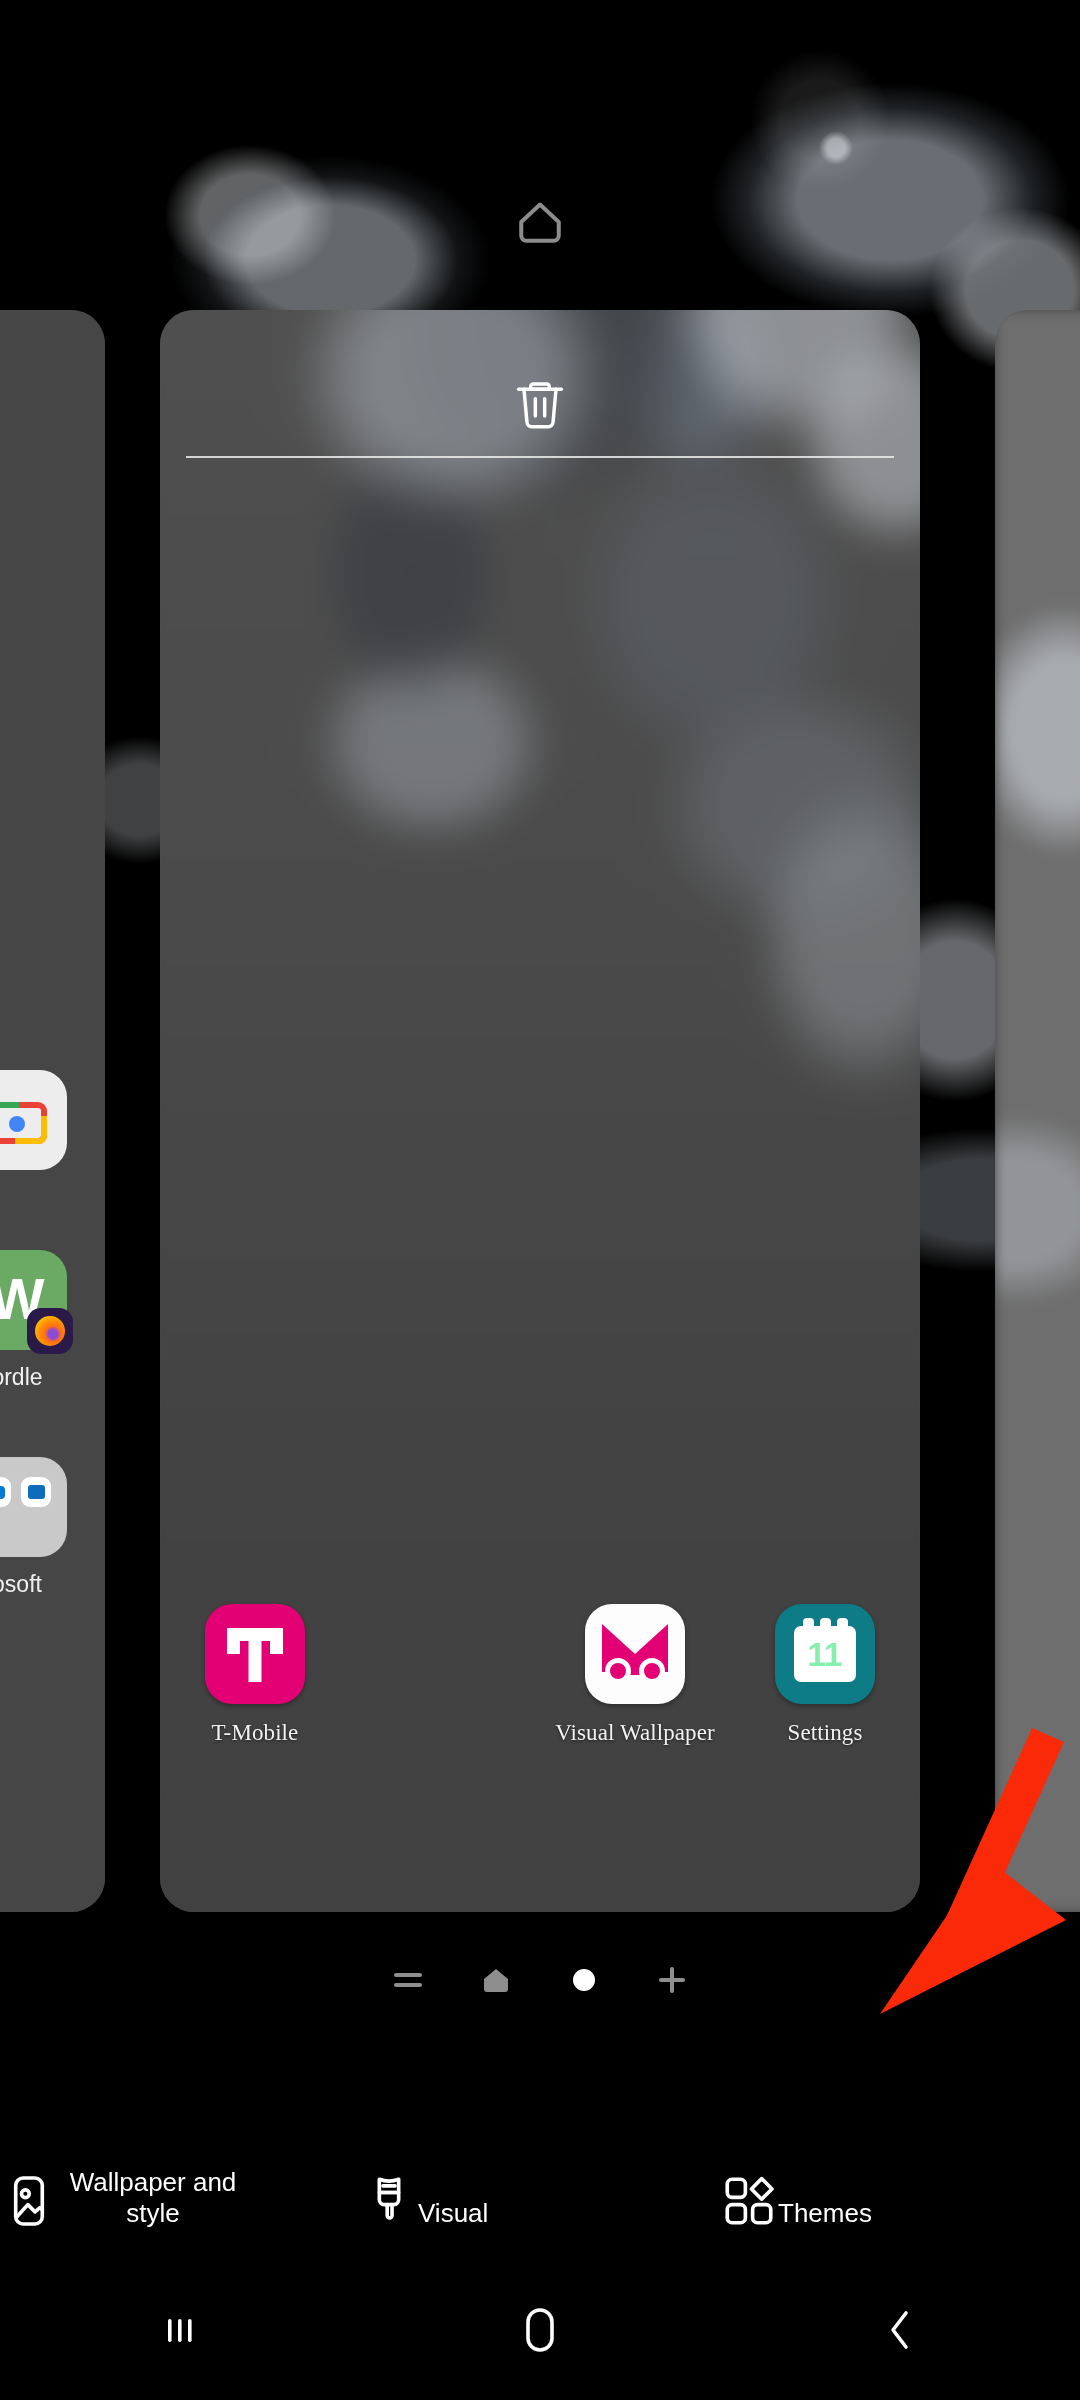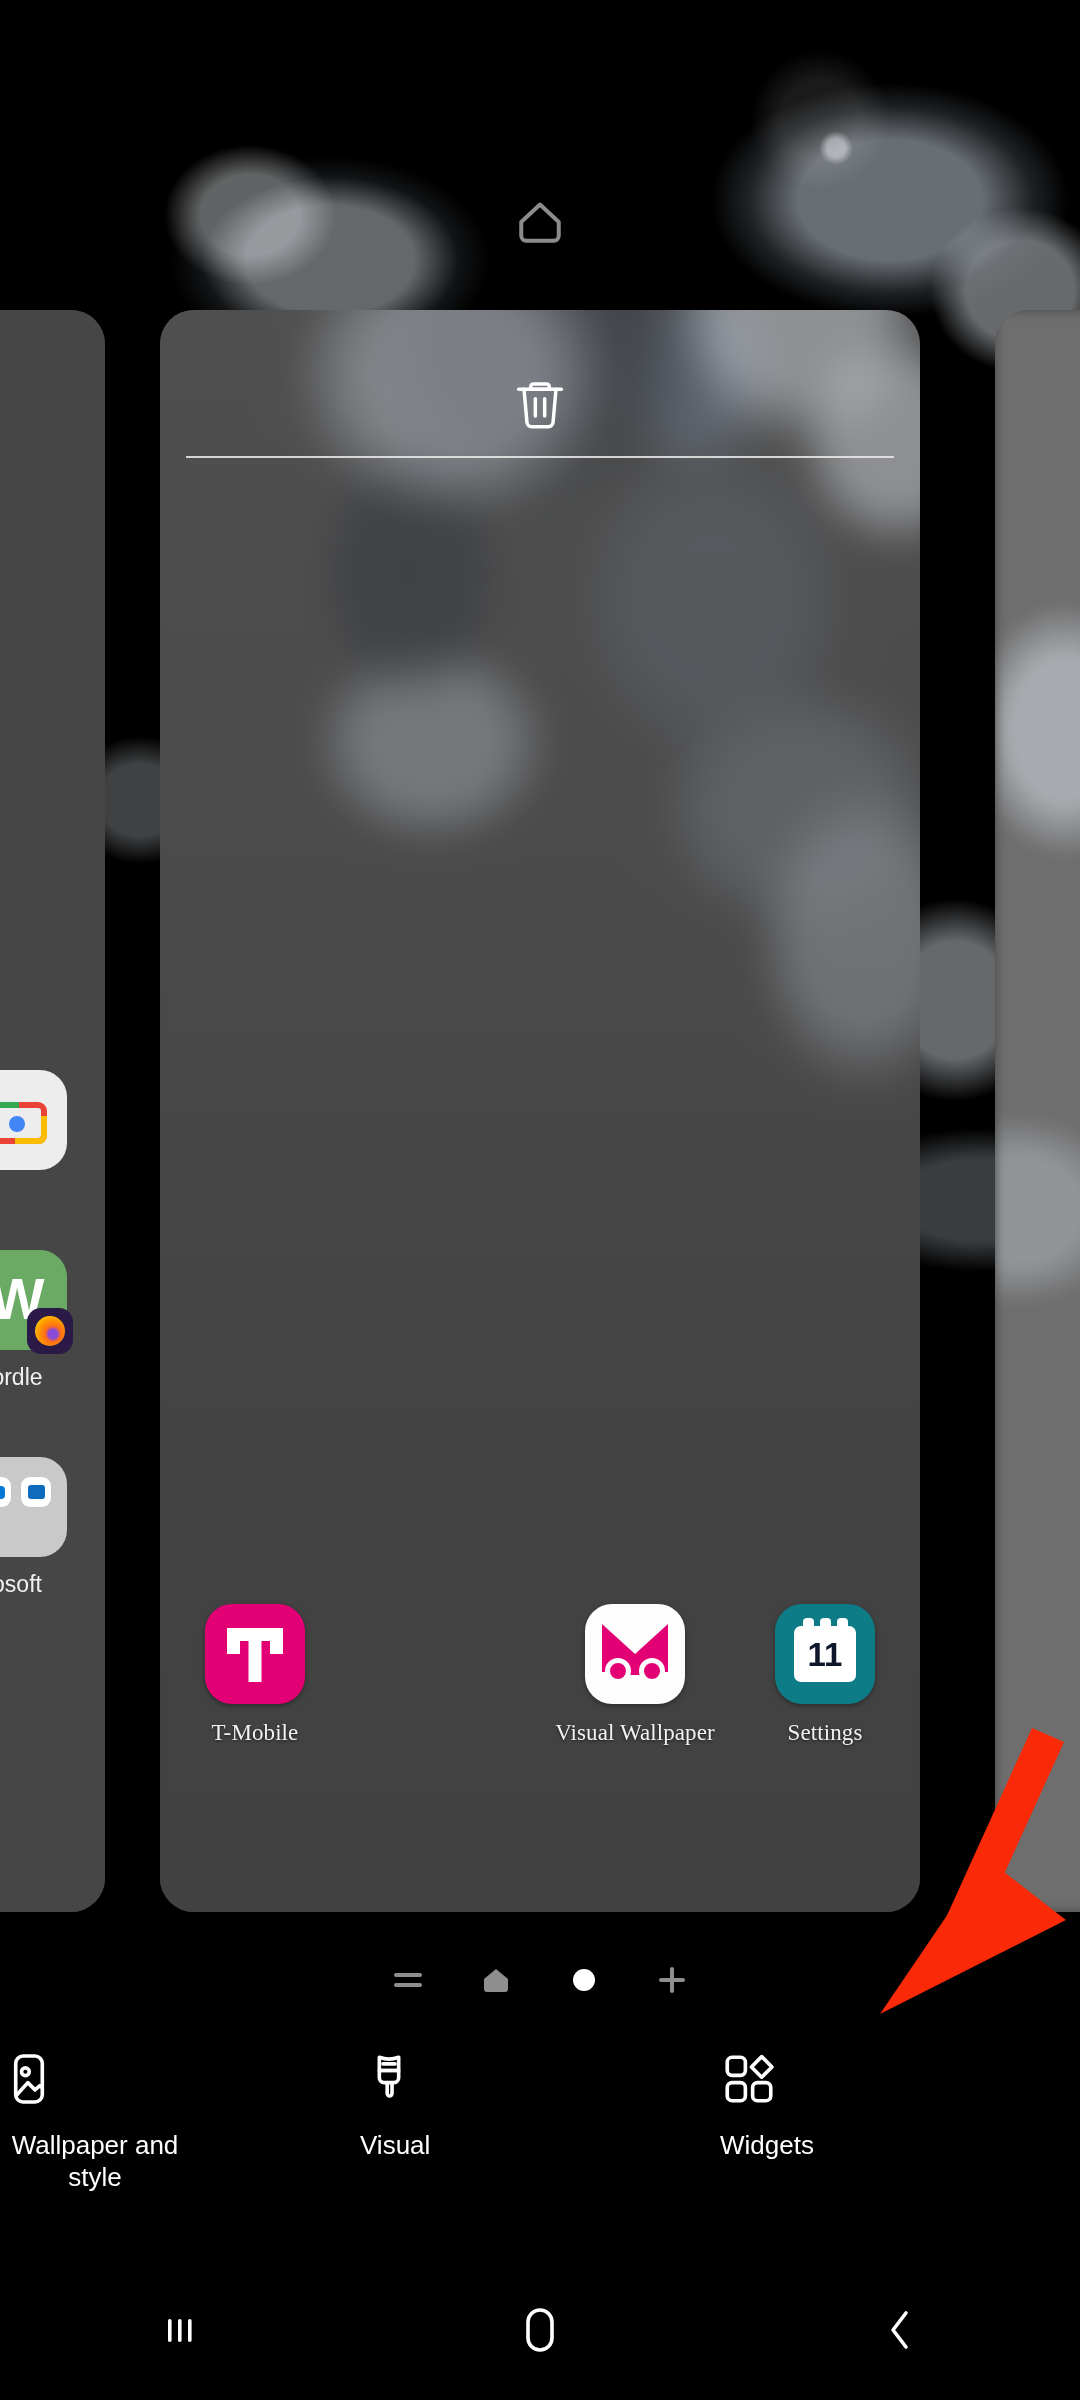--- a/index.html
+++ b/index.html
@@ -186,21 +186,21 @@
   .ic-cal .tab {
     position:absolute; top:14px; width:11px; height:16px;
     background:#fff; border-radius:4px;
   }
   .ic-cal .tab.a { left:28px; }
   .ic-cal .tab.b { left:45px; }
   .ic-cal .tab.c { left:62px; }
   .ic-cal .num {
     position:absolute; left:0; right:0; top:34px;
     text-align:center;
-    font-size:33px; font-weight:bold; color:#0f172a;
+    font-size:33px; font-weight:bold; color:#86efac;
     line-height:1;
   }
 
   
   .left-apps { position:absolute; left:-68px; top:1070px; width:170px; z-index:5; }
   .la-item { margin-bottom:66px; display:flex; flex-direction:column; align-items:center; }
   .la-icon { width:100px; height:100px; border-radius:27px; position:relative; }
   .la-label { margin-top:14px; font-size:23px; color:#f0f0f0; white-space:nowrap; }
 
   .ic-photos { background:#ededed; }
@@ -266,22 +266,22 @@
   .pi-dot { width:22px; height:22px; border-radius:50%; background:#ffffff; }
 
   
   .option-bar {
     position:absolute; left:0; top:2040px;
     width:100%; height:190px;
     display:flex; z-index:6;
   }
   .opt {
     flex:1 1 0;
-    display:flex; flex-direction:column;
-    align-items:flex-start;
+    display:flex; flex-direction:row;
+    align-items:flex-end;
     padding-top:10px;
   }
   .opt-icon { width:58px; height:58px; }
   .opt-icon svg { width:100%; height:100%; display:block; }
   .opt-label {
     margin-top:22px;
     font-size:26px; color:#ffffff;
     text-align:center; line-height:1.22;
     max-width:190px;
   }
@@ -463,21 +463,21 @@
 
     <div class="opt">
       <div class="opt-icon">
         <svg viewBox="0 0 48 48" fill="none" stroke="#ffffff" stroke-width="3" stroke-linecap="round" stroke-linejoin="round">
           <rect x="6" y="6" width="15" height="15" rx="4"></rect>
           <path d="M34.5 5.5 L43 14 L34.5 22.5 L26 14 Z"></path>
           <rect x="6" y="27" width="15" height="15" rx="4"></rect>
           <rect x="27" y="27" width="15" height="15" rx="4"></rect>
         </svg>
       </div>
-      <div class="opt-label">Widgets</div>
+      <div class="opt-label">Themes</div>
     </div>
 
   </div>
 
   <div class="annotation-arrow">
     <svg viewBox="0 0 244 310">
       <g fill="#FA2A09">
         <polygon points="196,4 228,18 140,212 108,198"></polygon>
         <polygon points="150,134 230,196 44,290"></polygon>
       </g>

